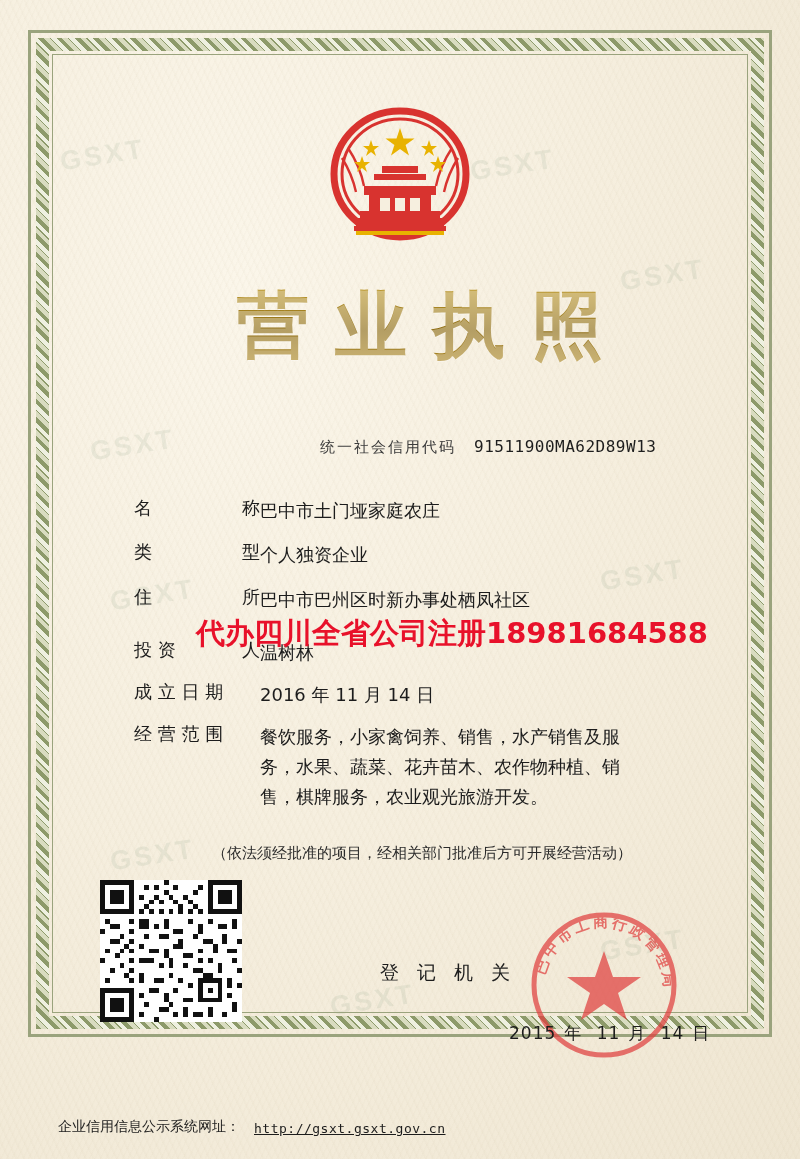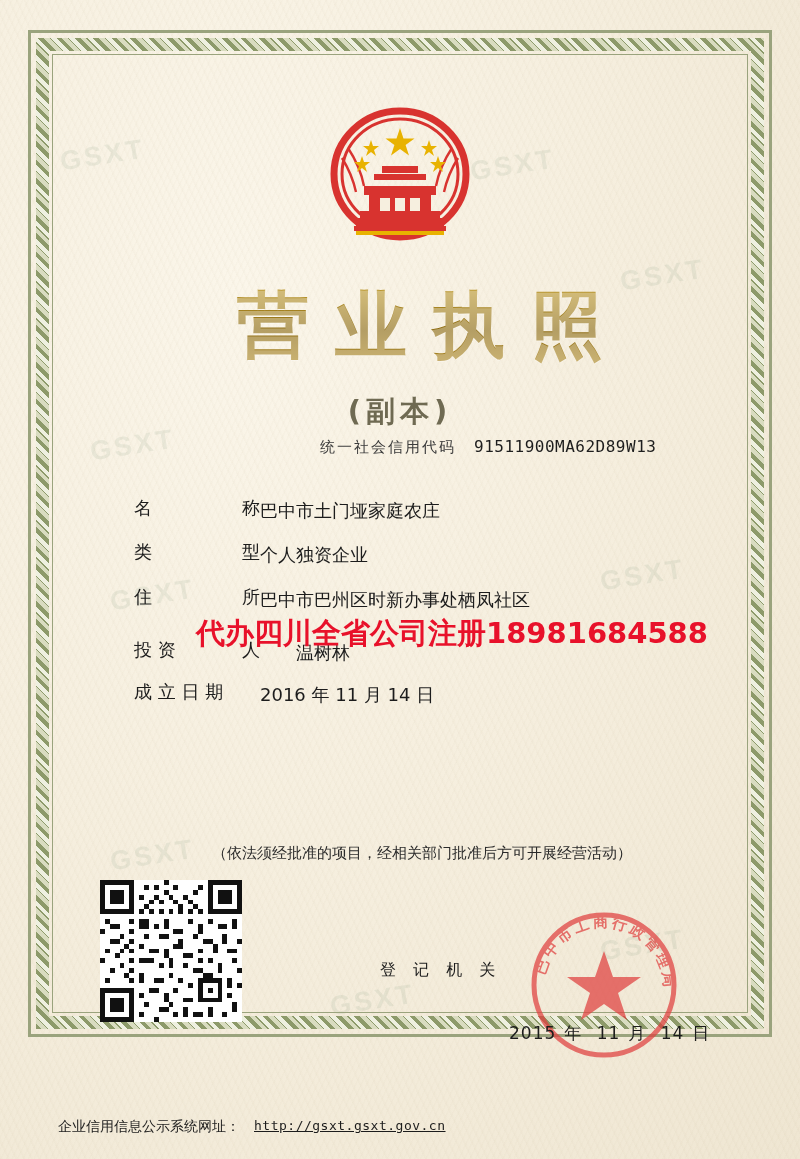--- a/index.html
+++ b/index.html
@@ -162,21 +162,21 @@
   }
   .f-value {
     font-size: 18px;
     line-height: 30px;
     color: #1c1c1c;
   }
 
   #row-name   { left: 134px; top: 496px; }
   #row-type   { left: 134px; top: 540px; }
   #row-addr   { left: 134px; top: 585px; }
-  #row-inv    { left: 134px; top: 638px; gap: 36px; }
+  #row-inv    { left: 134px; top: 638px; }
   #row-date   { left: 134px; top: 680px; }
   #row-scope  { left: 134px; top: 722px; width: 520px; }
   #row-scope .f-value { width: 390px; }
 
   
   #ad-text {
     position: absolute;
     left: 196px;
     top: 614px;
     font-family: "DejaVu Sans", sans-serif;
@@ -209,21 +209,21 @@
     height: 142px;
     background: #fff;
   }
 
   
   #authority {
     position: absolute;
     left: 380px;
     top: 960px;
     font-family: "DejaVu Sans", sans-serif;
-    font-size: 16px;
+    font-size: 19px;
     letter-spacing: 6px;
     color: #1c1c1c;
   }
 
   
   #seal {
     position: absolute;
     left: 524px;
     top: 905px;
     width: 160px;
@@ -271,21 +271,21 @@
     font-family: "DejaVu Sans", sans-serif;
     font-size: 14px;
     color: #1c1c1c;
   }
   #footer-url {
     font-family: "DejaVu Sans Mono", monospace;
     font-size: 13px;
     letter-spacing: 0.5px;
     text-decoration: underline;
   }
-  #footer-left { display: flex; align-items: flex-start; gap: 14px; }
+  #footer-left { display: flex; align-items: flex-end; gap: 14px; }
 </style>
 </head>
 <body>
 
 <div id="page">
 
   <div id="paper-texture"></div>
 
   <div class="wm" style="left:60px;  top:140px;">GSXT</div>
   <div class="wm" style="left:470px; top:150px;">GSXT</div>
@@ -334,21 +334,20 @@
         <rect x="56" y="66" width="36" height="7"></rect>
         <rect x="28" y="126" width="92" height="5"></rect>
       </g>
       <g fill="#e8b200">
         <rect x="30" y="131" width="88" height="4"></rect>
       </g>
     </svg>
   </div>
 
   <div id="title">营业执照</div>
-  <div id="subtitle">(副本)</div>
 
   <div id="code-row">
     <div id="code-label">统一社会信用代码</div>
     <div id="code-value">91511900MA62D89W13</div>
   </div>
 
   <div class="field" id="row-name">
     <div class="f-label spread">
       <span>名</span>
       <span>称</span>
@@ -378,20 +377,24 @@
       <span>人</span>
     </div>
     <div class="f-value">温树林</div>
   </div>
 
   <div class="field" id="row-date">
     <div class="f-label">成 立 日 期</div>
     <div class="f-value">2016 年 11 月 14 日</div>
   </div>
 
+  <div class="field" id="row-scope">
+    <div class="f-label">经 营 范 围</div>
+    <div class="f-value">餐饮服务，小家禽饲养、销售，水产销售及服务，水果、蔬菜、花卉苗木、农作物种植、销售，棋牌服务，农业观光旅游开发。</div>
+  </div>
 
   <div id="ad-text">代办四川全省公司注册18981684588</div>
 
   <div id="note">（依法须经批准的项目，经相关部门批准后方可开展经营活动）</div>
 
   <div id="qr">
     <svg viewBox="0 0 29 29" width="142" height="142" shape-rendering="crispEdges" aria-hidden="true">
       <rect width="29" height="29" fill="#ffffff"></rect>
       <g fill="#111111">
 

